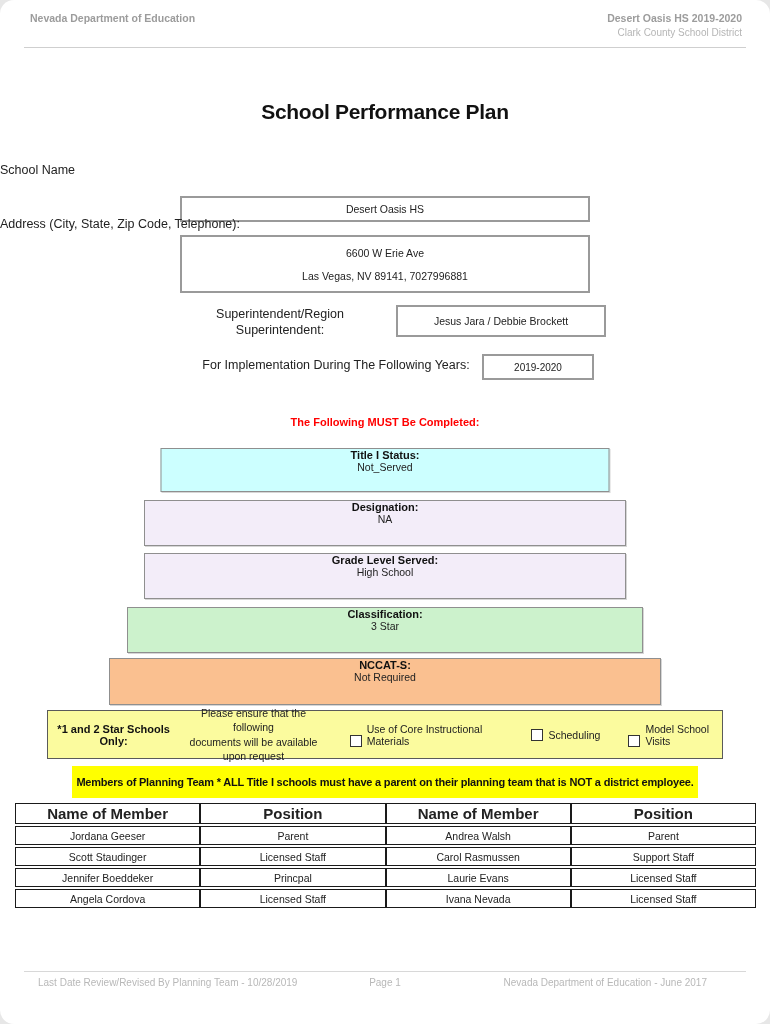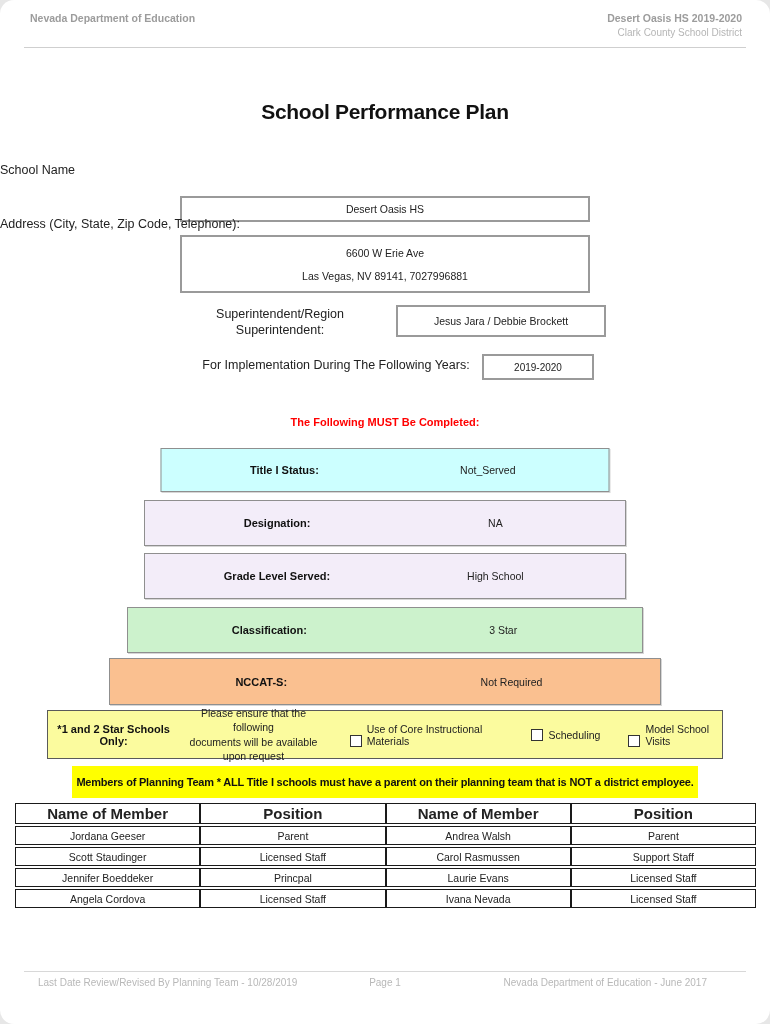--- a/index.html
+++ b/index.html
@@ -28,21 +28,21 @@
   .supt-box{left:380px;width:206px;top:305px;height:28px;margin-left:16px;}
   .impl-lbl{position:absolute;top:358px;left:196px;width:280px;text-align:center;
             font-size:12.5px;color:#222;}
   .impl-box{left:482px;width:108px;top:354px;height:22px;font-size:10px;}
   
   .must{position:absolute;top:416px;left:0;width:100%;text-align:center;
         font-size:11px;font-weight:bold;color:#ff0000;}
   
   .status-row{position:absolute;left:50%;transform:translateX(-50%);
               border:1px solid #8f8f8f;box-shadow:1px 1px 0 #d6d6d6;
-              display:flex;align-items:center;}
+              display:flex;align-items:center;flex-direction:column;}
   .status-row .s-lbl{width:55%;text-align:center;font-size:11px;font-weight:bold;color:#111;}
   .status-row .s-val{width:36%;text-align:center;font-size:10.5px;color:#222;}
   .r0{top:448px;width:447px;height:42px;}
   .r1{top:500px;width:480px;height:44px;}
   .r2{top:553px;width:480px;height:44px;}
   .r3{top:607px;width:514px;height:44px;}
   .r4{top:658px;width:550px;height:45px;}
   
   .star-box{position:absolute;top:710px;left:47px;width:674px;height:47px;
             border:1px solid #5a5a5a;display:flex;align-items:center;}

